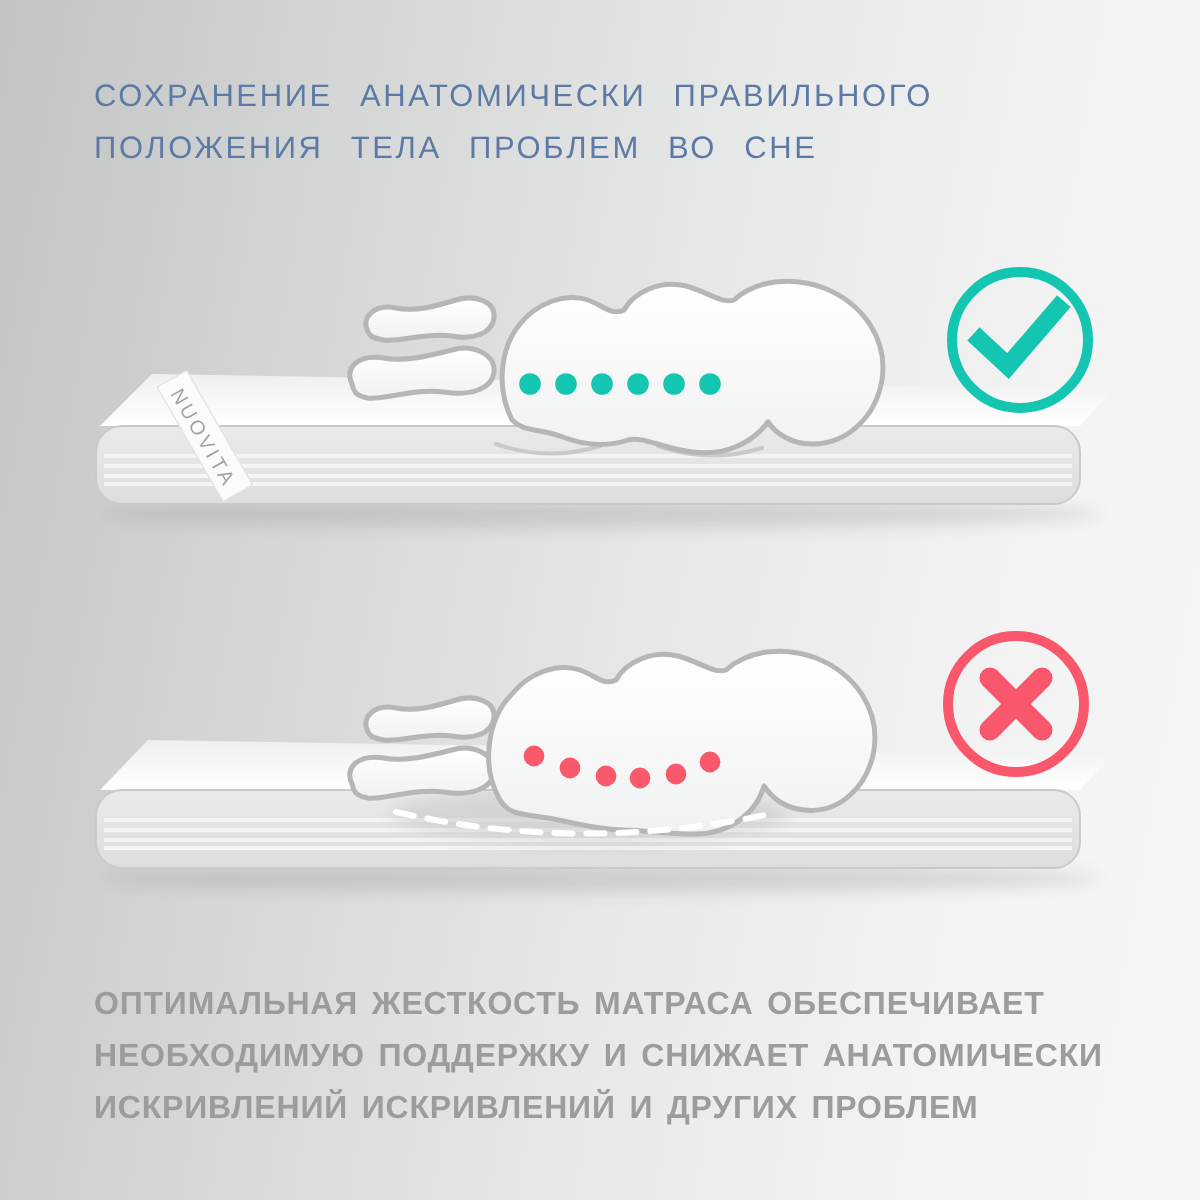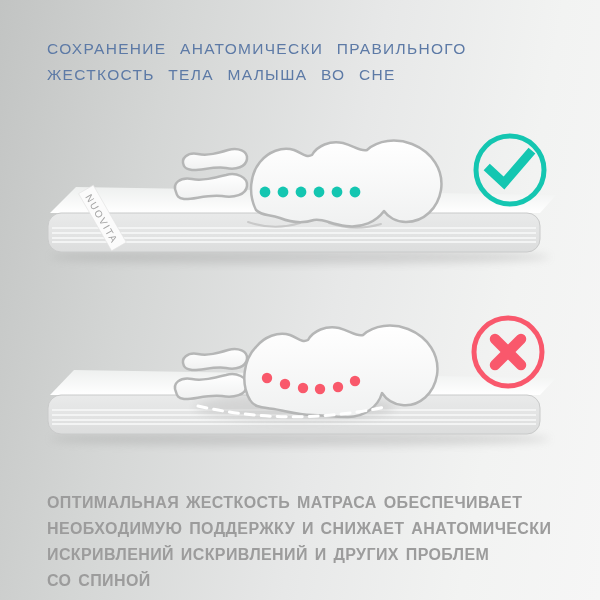--- a/index.html
+++ b/index.html
@@ -24,21 +24,21 @@
   svg{display:block;}
   .brand-tag-text{font-size:10px;fill:#a3a3a3;letter-spacing:1.6px;font-family:"Liberation Sans",sans-serif;}
 </style>
 </head>
 <body>
 
 <div class="canvas">
 
   <div class="headline">
     <div>СОХРАНЕНИЕ АНАТОМИЧЕСКИ ПРАВИЛЬНОГО</div>
-    <div>ЖЕСТКОСТЬ ТЕЛА МАЛЫША ВО СНЕ</div>
+    <div>ПОЛОЖЕНИЯ ТЕЛА ПРОБЛЕМ ВО СНЕ</div>
   </div>
 
   <div class="scene scene-correct">
     <svg width="600" height="150" viewBox="0 0 600 150">
       <defs>
         <linearGradient id="topSurf" x1="0" y1="0" x2="0" y2="1">
           <stop offset="0" stop-color="#eef0ef"></stop>
             <stop offset="1" stop-color="#ffffff"></stop>
         </linearGradient>
         <linearGradient id="faceGrad" x1="0" y1="0" x2="0" y2="1">
@@ -139,16 +139,15 @@
         <line x1="495" y1="34" x2="521" y2="60" stroke="#f9586c" stroke-width="10.5" stroke-linecap="round"></line>
         <line x1="521" y1="34" x2="495" y2="60" stroke="#f9586c" stroke-width="10.5" stroke-linecap="round"></line>
       </g>
     </svg>
   </div>
 
   <div class="description">
     <div>ОПТИМАЛЬНАЯ ЖЕСТКОСТЬ МАТРАСА ОБЕСПЕЧИВАЕТ</div>
     <div>НЕОБХОДИМУЮ ПОДДЕРЖКУ И СНИЖАЕТ АНАТОМИЧЕСКИ</div>
     <div>ИСКРИВЛЕНИЙ ИСКРИВЛЕНИЙ И ДРУГИХ ПРОБЛЕМ</div>
-    <div>СО СПИНОЙ</div>
   </div>
 
 </div>
 
 </body></html>

